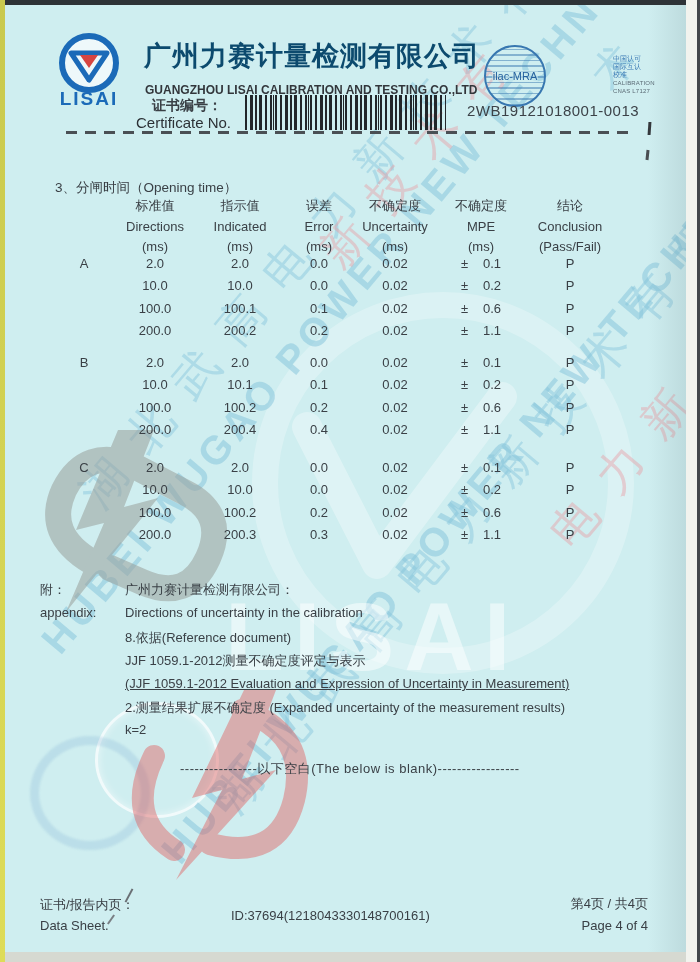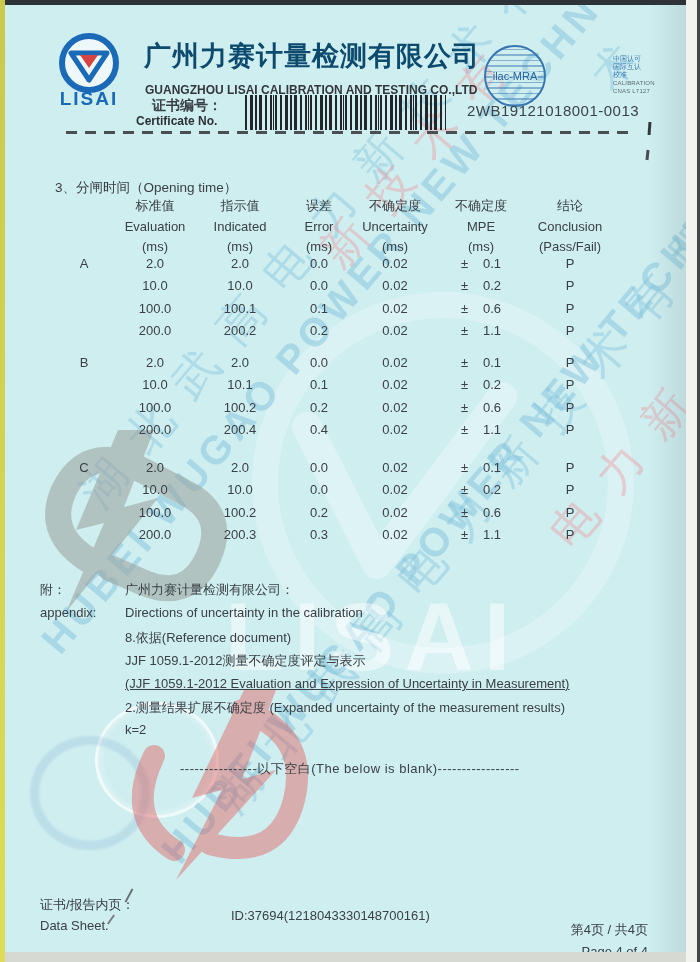--- a/index.html
+++ b/index.html
@@ -41,21 +41,21 @@
     border-radius:50%;filter:blur(1px);z-index:2;}
   .wm-svg{z-index:3;}
 
   
   .logo-svg{left:58px;top:32px;z-index:10;}
   .logo-text{left:48px;top:88px;width:82px;text-align:center;font-size:19px;font-weight:800;
     letter-spacing:2px;color:#1b6ab8;z-index:10;}
   .company-cn{left:144px;top:38px;font-size:27px;font-weight:600;letter-spacing:1px;color:#0c4a6e;z-index:10;}
   .company-en{left:145px;top:83px;font-size:12px;font-weight:700;color:#32363b;z-index:10;}
   .cert-label-cn{left:152px;top:97px;font-size:14px;font-weight:700;z-index:10;}
-  .cert-label-en{left:136px;top:114px;font-size:12px;font-weight:700;color:#2c3136;z-index:10;}
+  .cert-label-en{left:136px;top:114px;font-size:15px;font-weight:400;color:#2c3136;z-index:10;}
   .barcode{left:245px;top:95px;width:201px;height:35px;z-index:10;
     background-image:
       repeating-linear-gradient(90deg,#22262a 0 2px,transparent 2px 5px),
       repeating-linear-gradient(90deg,#22262a 0 1px,transparent 1px 7px);}
   .ilac{left:484px;top:45px;width:58px;height:58px;border:2px solid #3877b0;border-radius:50%;
     background:repeating-linear-gradient(0deg,rgba(56,119,176,0.5) 0 1.5px,transparent 1.5px 5.5px);
     display:flex;align-items:center;justify-content:center;z-index:10;}
   .ilac span{font-size:11px;font-weight:400;color:#24619e;background:rgba(207,238,240,0.55);
     padding:0 1px;border-radius:2px;}
   .cnas{left:548px;top:52px;width:64px;text-align:center;z-index:10;}
@@ -92,21 +92,21 @@
   .apx-l2{left:125px;top:676px;text-decoration:underline;}
   .apx-l3{left:125px;top:699px;}
   .apx-l4{left:125px;top:722px;}
   .apx-blank{left:180px;top:740px;letter-spacing:0.5px;margin-top:20px;}
 
   
   .ft{font-size:13px;z-index:10;}
   .ft-cn{left:40px;top:896px;}
   .ft-en{left:40px;top:918px;}
   .ft-id{left:231px;top:908px;}
-  .ft-right{right:52px;top:893px;text-align:right;line-height:22px;margin-top:26px;}
+  .ft-right{right:52px;top:893px;text-align:right;line-height:22px;}
 
   .pen1{left:128px;top:888px;width:2px;height:15px;background:#6a6f74;transform:rotate(28deg);z-index:11;}
   .pen2{left:110px;top:914px;width:2px;height:11px;background:#7a7f84;transform:rotate(35deg);z-index:11;}
 </style>
 </head>
 <body>
 
 <div class="page">
   <div class="inner">
 
@@ -174,21 +174,21 @@
         <div class="tcell"></div>
         <div class="tcell">标准值</div>
         <div class="tcell">指示值</div>
         <div class="tcell">误差</div>
         <div class="tcell">不确定度</div>
         <div class="tcell">不确定度</div>
         <div class="tcell">结论</div>
       </div>
       <div class="trow">
         <div class="tcell"></div>
-        <div class="tcell">Evaluation</div>
+        <div class="tcell">Directions</div>
         <div class="tcell">Indicated</div>
         <div class="tcell">Error</div>
         <div class="tcell">Uncertainty</div>
         <div class="tcell">MPE</div>
         <div class="tcell">Conclusion</div>
       </div>
       <div class="trow">
         <div class="tcell"></div>
         <div class="tcell">(ms)</div>
         <div class="tcell">(ms)</div>

